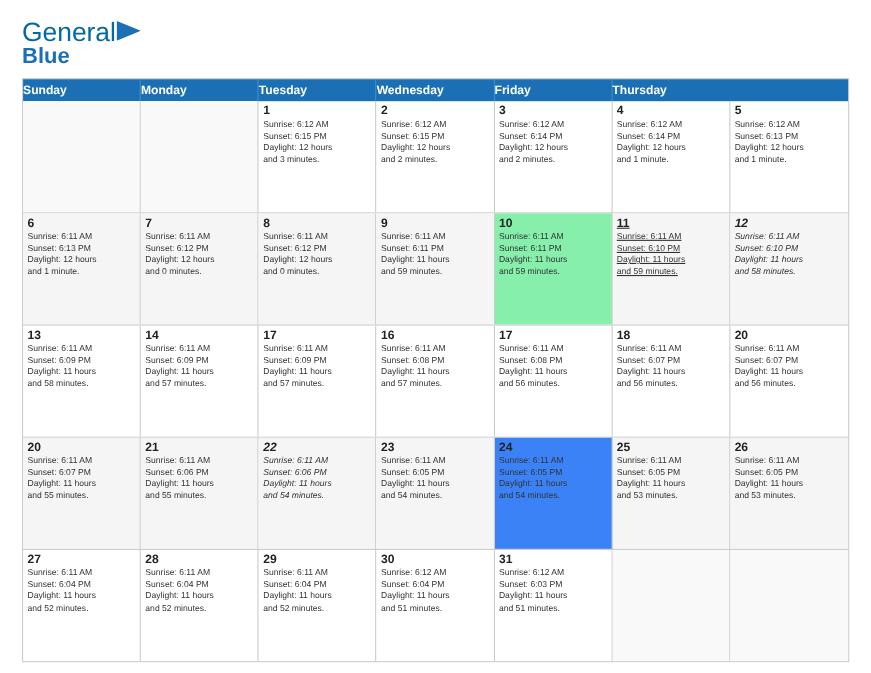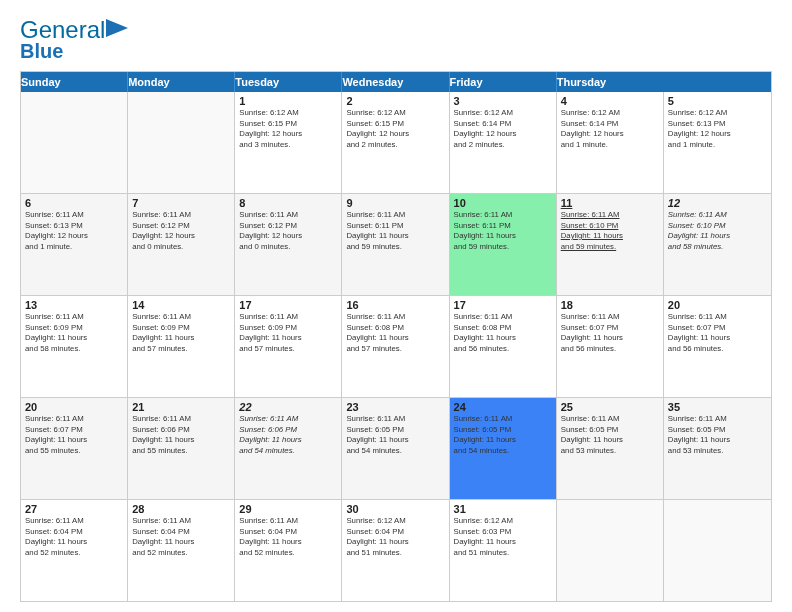--- a/index.html
+++ b/index.html
@@ -304,21 +304,21 @@
 and 54 minutes.</div>
           </div>
           <div class="cal-cell" style="background: rgb(245, 245, 245);">
             <div class="day-number">25</div>
             <div class="cell-text" style="white-space: pre-line;">Sunrise: 6:11 AM
 Sunset: 6:05 PM
 Daylight: 11 hours
 and 53 minutes.</div>
           </div>
           <div class="cal-cell" style="background: rgb(245, 245, 245);">
-            <div class="day-number">35</div>
+            <div class="day-number">26</div>
             <div class="cell-text" style="white-space: pre-line;">Sunrise: 6:11 AM
 Sunset: 6:05 PM
 Daylight: 11 hours
 and 53 minutes.</div>
           </div>
         </div>
         <div class="cal-row">
           <div class="cal-cell">
             <div class="day-number">27</div>
             <div class="cell-text" style="white-space: pre-line;">Sunrise: 6:11 AM

